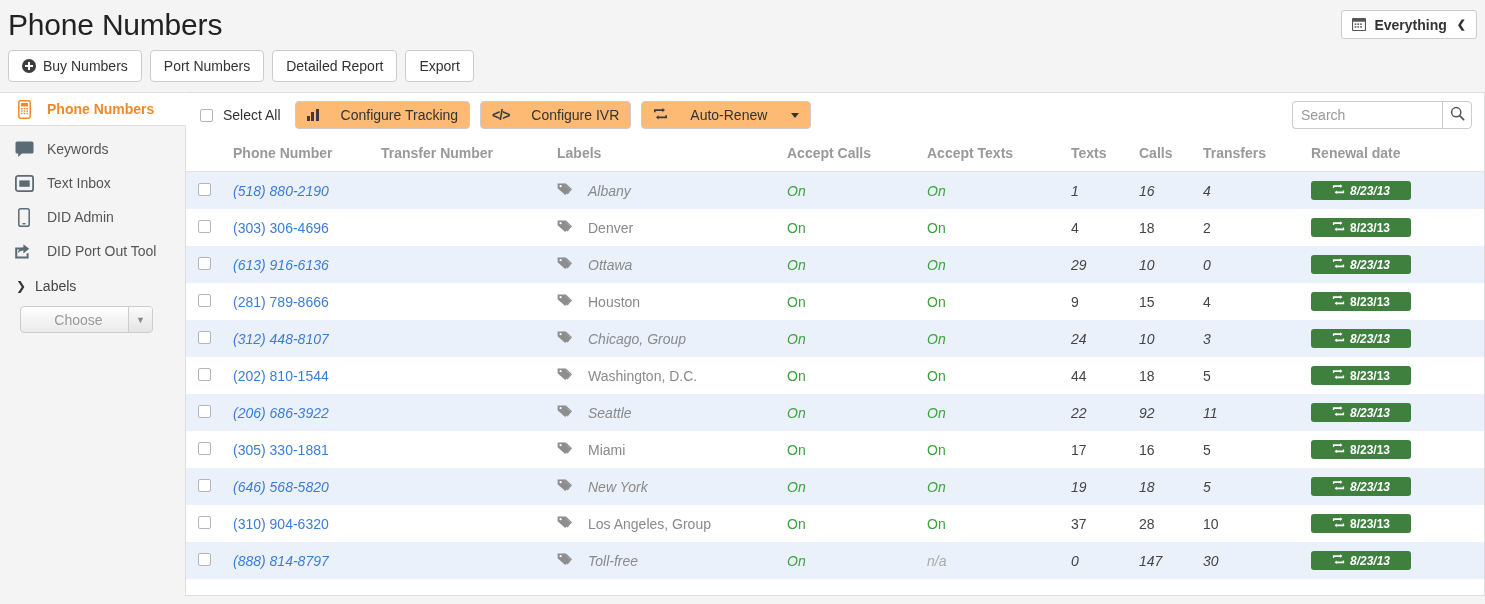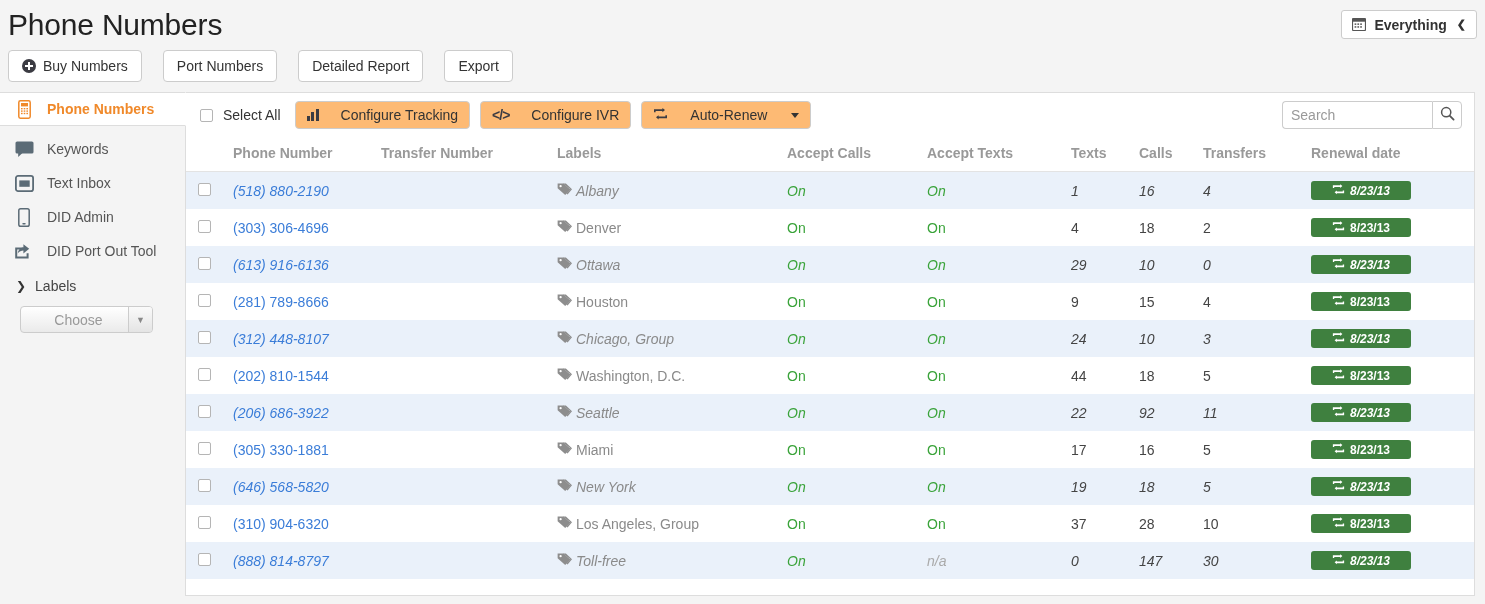--- a/index.html
+++ b/index.html
@@ -40,21 +40,21 @@
     font-weight: bold;
     color: #333;
     height: 29px;
   }
   .range-picker .cal { color: #555; font-size: 14px; line-height: 1; }
   .range-picker .caret-dn { font-size: 11px; color: #333; margin-left: 2px;}
 
   
   .btn-bar {
     display: flex;
-    gap: 21px;
+    gap: 8px;
     padding: 4px 0 10px 8px;
   }
   .btn {
     background: #fff;
     border: 1px solid #ccc;
     border-radius: 4px;
     padding: 7px 13px;
     font-size: 14px;
     color: #333;
     line-height: 16px;
@@ -153,21 +153,20 @@
     font-size: 9px; color: #888;
   }
 
   
   .content {
     flex: 1;
     background: #fff;
     border: 1px solid #ddd;
     border-left: none;
     height: 504px;
-    margin-right: 10px;
     position: relative;
     overflow: hidden;
   }
 
   .table-toolbar {
     display: flex;
     align-items: center;
     gap: 10px;
     padding: 10px 12px 10px 14px;
     height: 44px;
@@ -272,21 +271,21 @@
   .row-check {
     width: 13px; height: 13px;
     border: 1px solid #b5b5b5;
     border-radius: 2px;
     background: #fff;
     display: inline-block;
     cursor: pointer;
   }
   .phone-link { color: #3b7dd8; text-decoration: none; cursor: pointer; }
 
-  .label-cell { display: flex; align-items: center; gap: 4px; color: #8a8a8a; }
+  .label-cell { display: flex; align-items: center; gap: 16px; color: #8a8a8a; }
   .on { color: #3aa33a; }
   .na { color: #aaa; }
 
   .renew-badge {
     display: inline-flex;
     align-items: center;
     gap: 5px;
     background: #3f803f;
     color: #fff;
     font-size: 12px;

